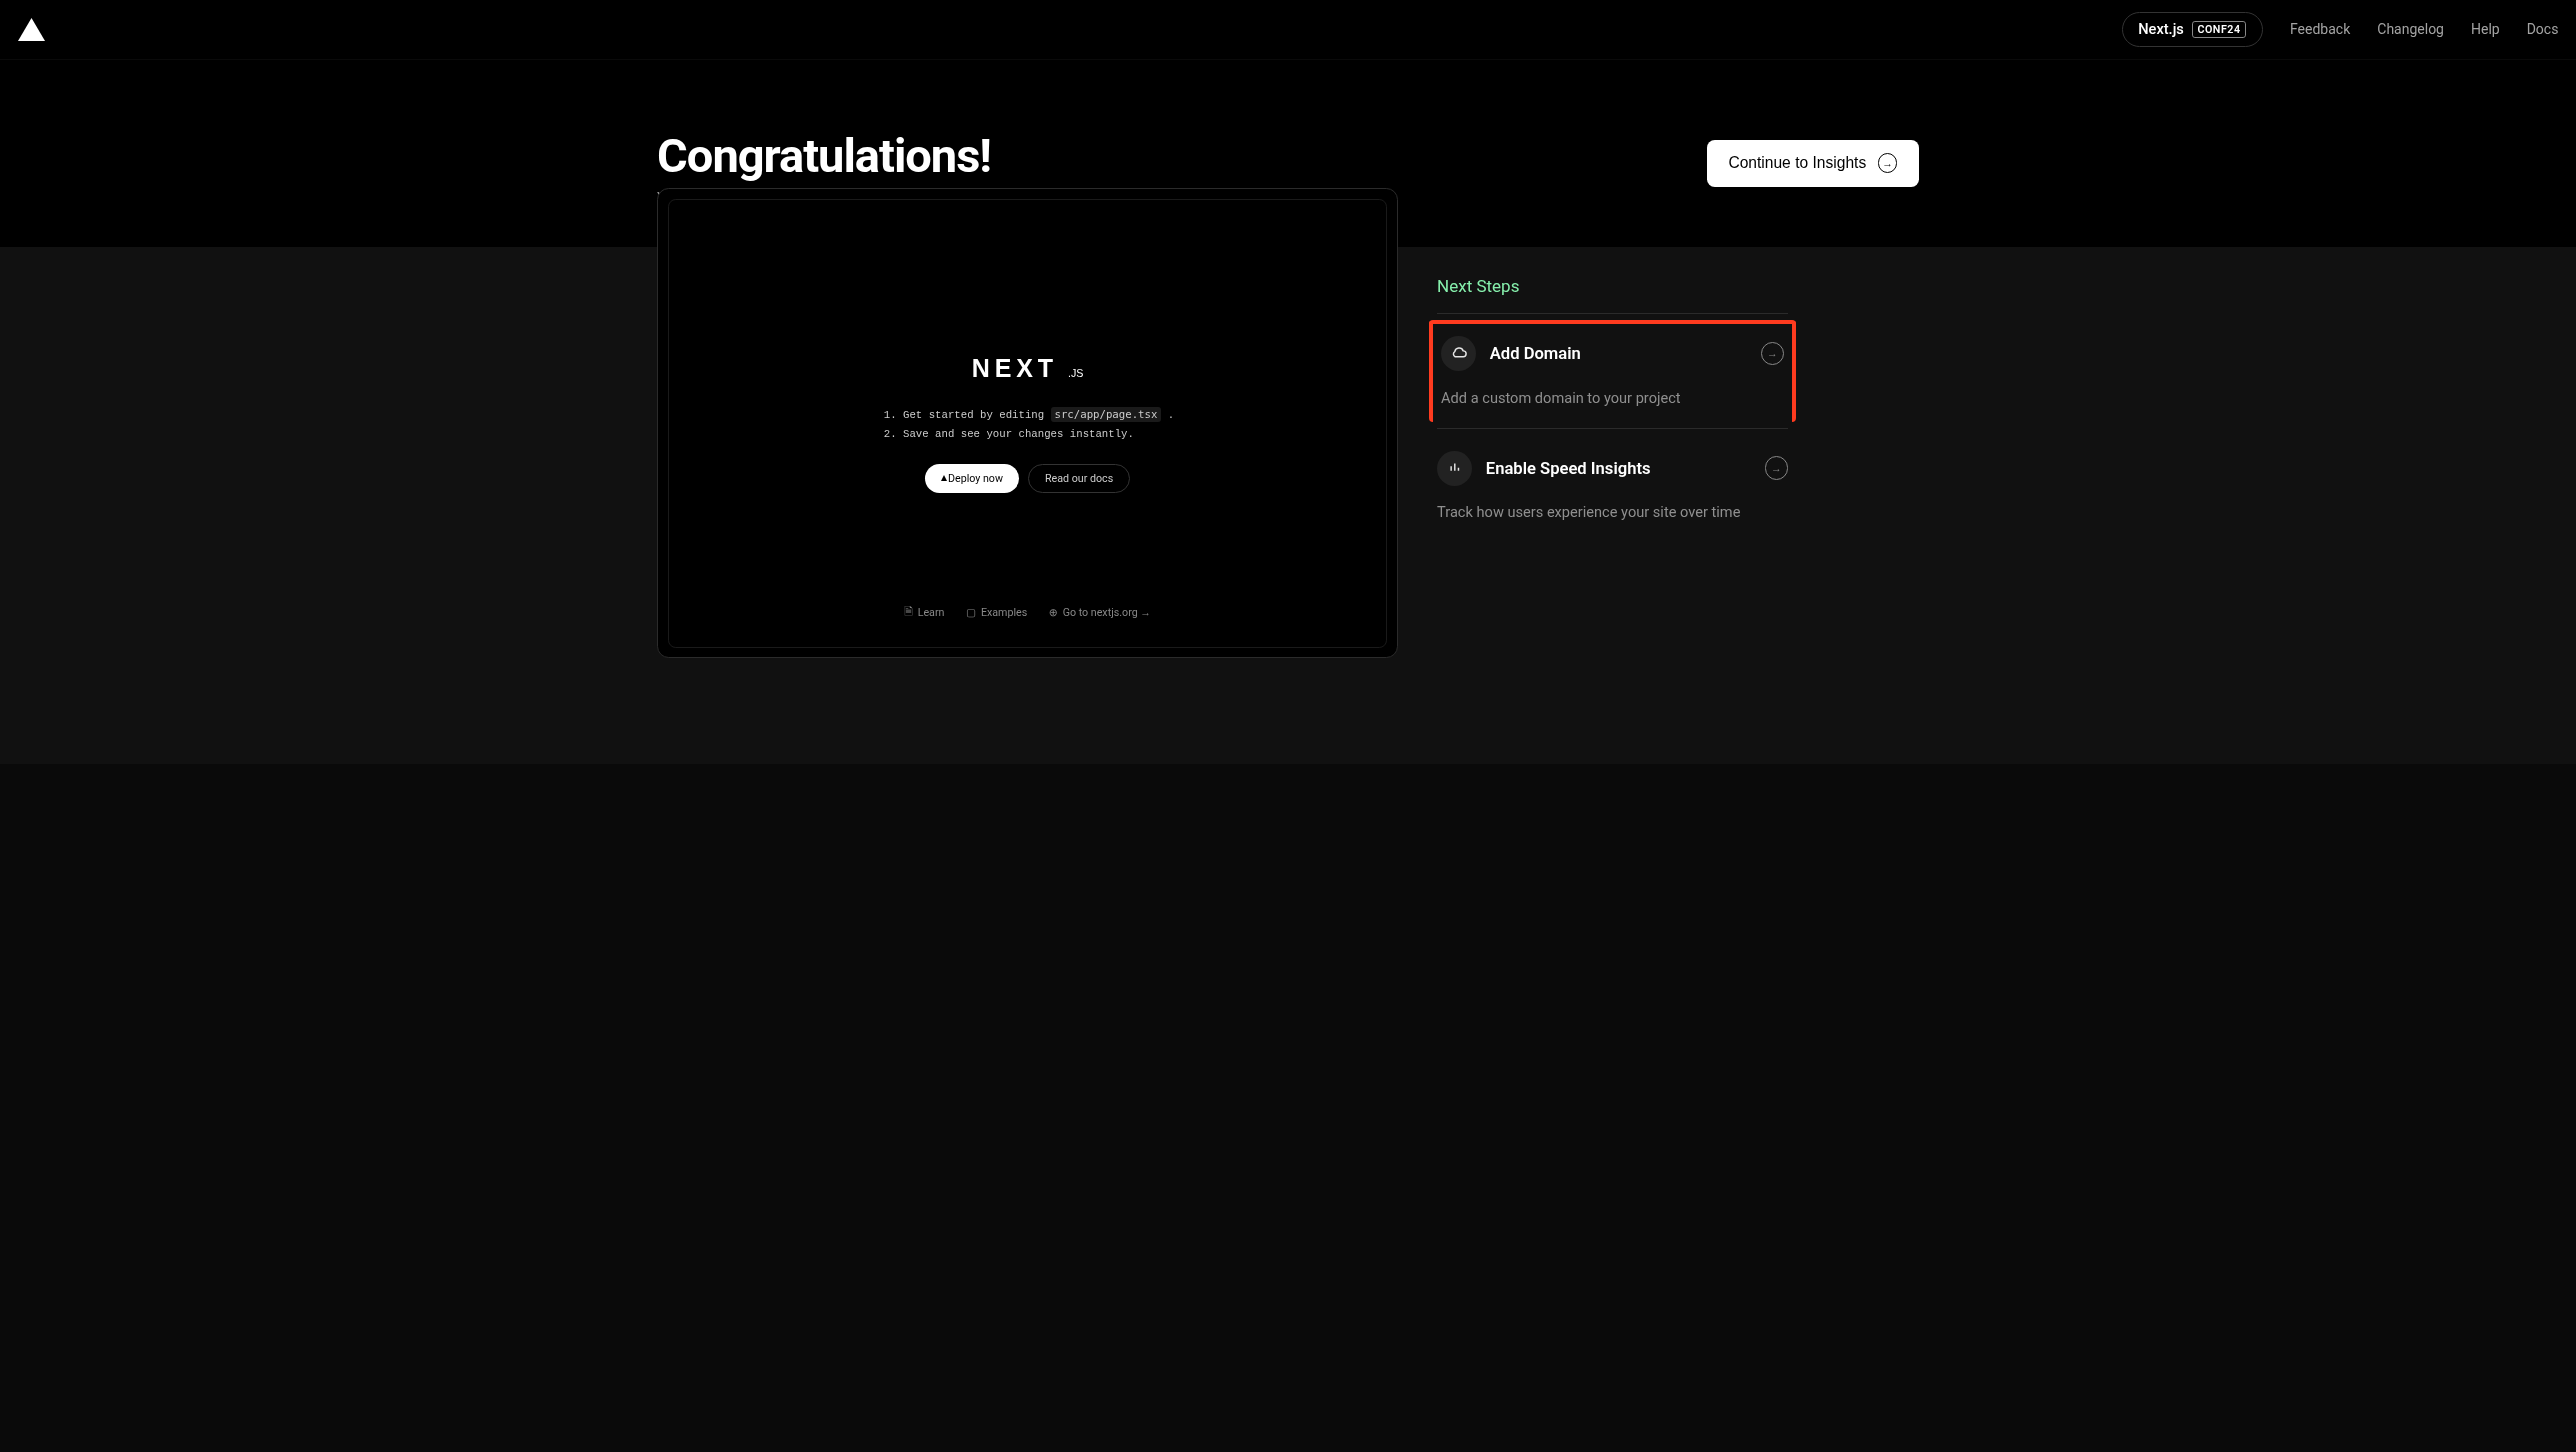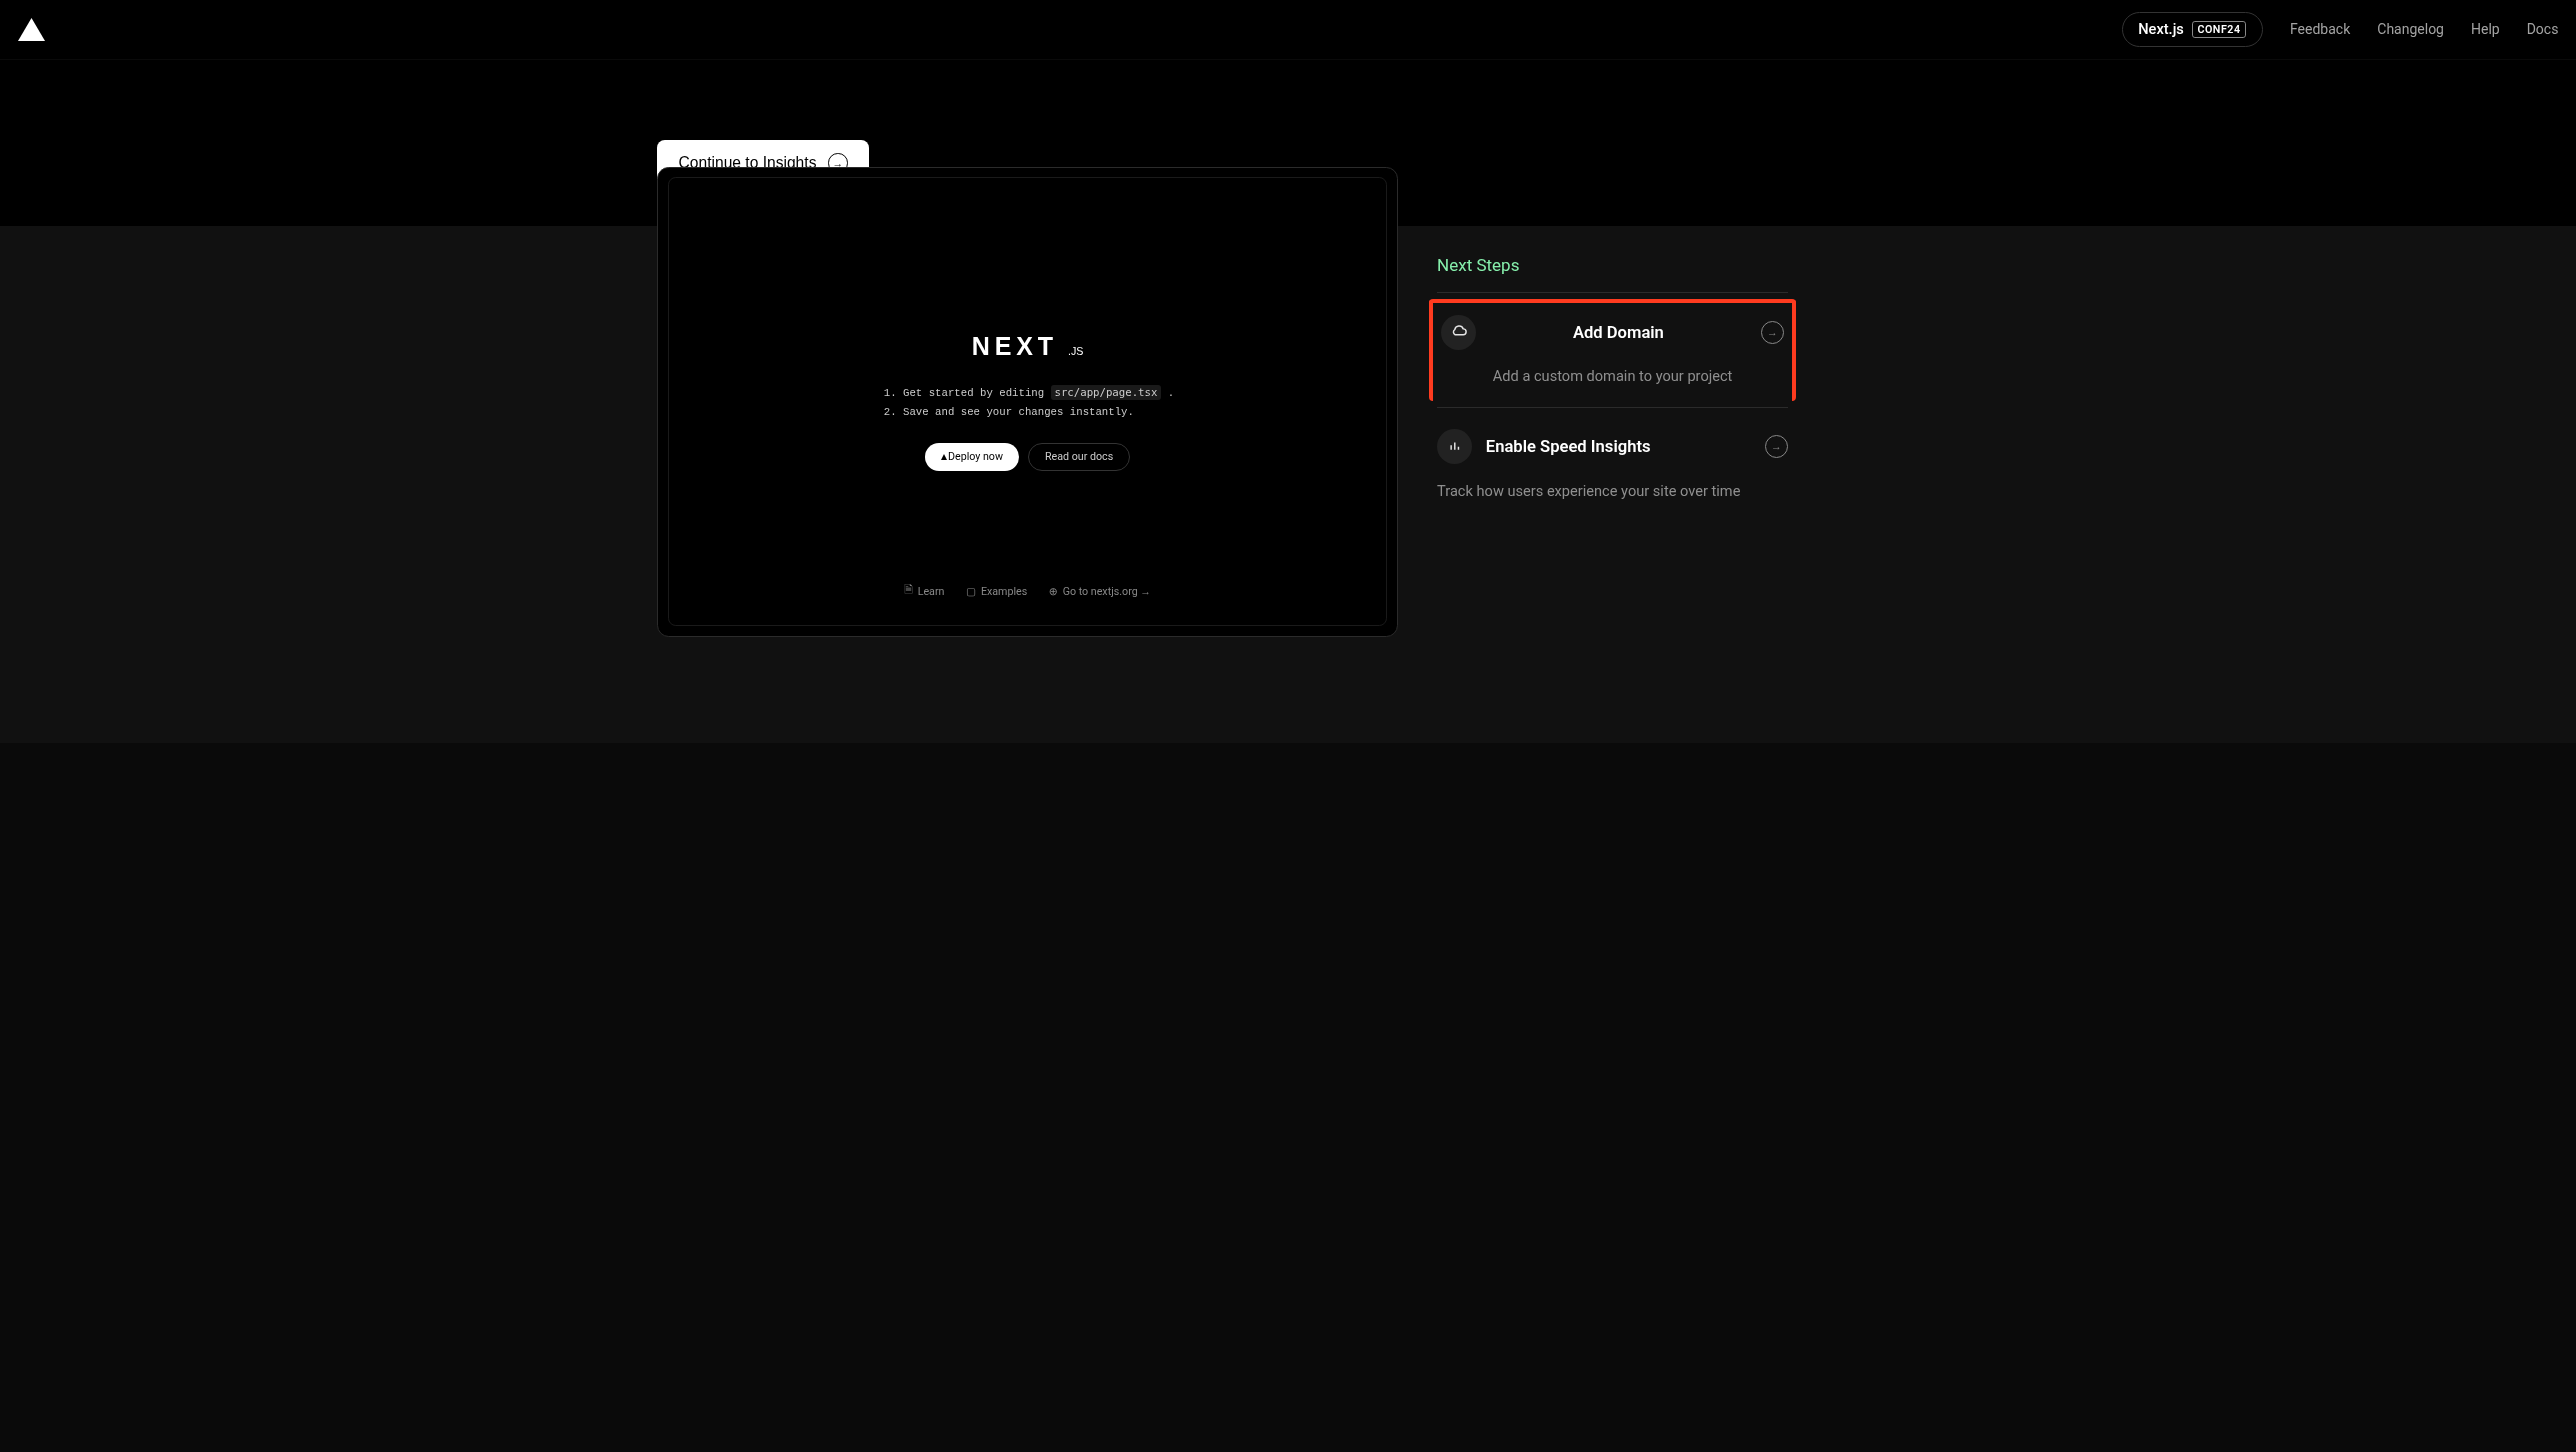--- a/index.html
+++ b/index.html
@@ -114,20 +114,24 @@
       <a>Feedback</a>
       <a>Changelog</a>
       <a>Help</a>
       <a>Docs</a>
     </div>
   </div>
 </div>
 
 <div class="hero-wrap">
   <div class="container hero">
+    <div>
+      <h1>Congratulations!</h1>
+      <p>You just deployed a new Project to Vercel.</p>
+    </div>
     <button class="dash-btn">
       <span>Continue to Insights</span>
       <span class="arrow-circle-dark">→</span>
     </button>
   </div>
 </div>
 
 <div class="lower-bg">
   <div class="container columns">
 
@@ -166,21 +170,21 @@
               <span>Go to nextjs.org →</span>
             </span>
         </div>
       </div>
     </div>
 
     <div class="next-steps">
       <div class="ns-heading">Next Steps</div>
 
 
-      <div class="step-card highlighted" style="border-bottom:none;text-align:center;">
+      <div class="step-card highlighted" style="border-bottom:none;">
         <div class="step-row">
           <div class="step-icon">
             <svg width="17.6" height="17.6" viewBox="0 0 24 24" fill="none" stroke="currentColor" stroke-width="2">
                 <path d="M18 16a4 4 0 0 0 0-8 6 6 0 0 0-11.5 1A4 4 0 0 0 7 16Z"></path>
               </svg>
           </div>
           <div class="step-title">Add Domain</div>
           <div class="step-arrow">→</div>
         </div>
         <div class="step-desc">Add a custom domain to your project</div>

